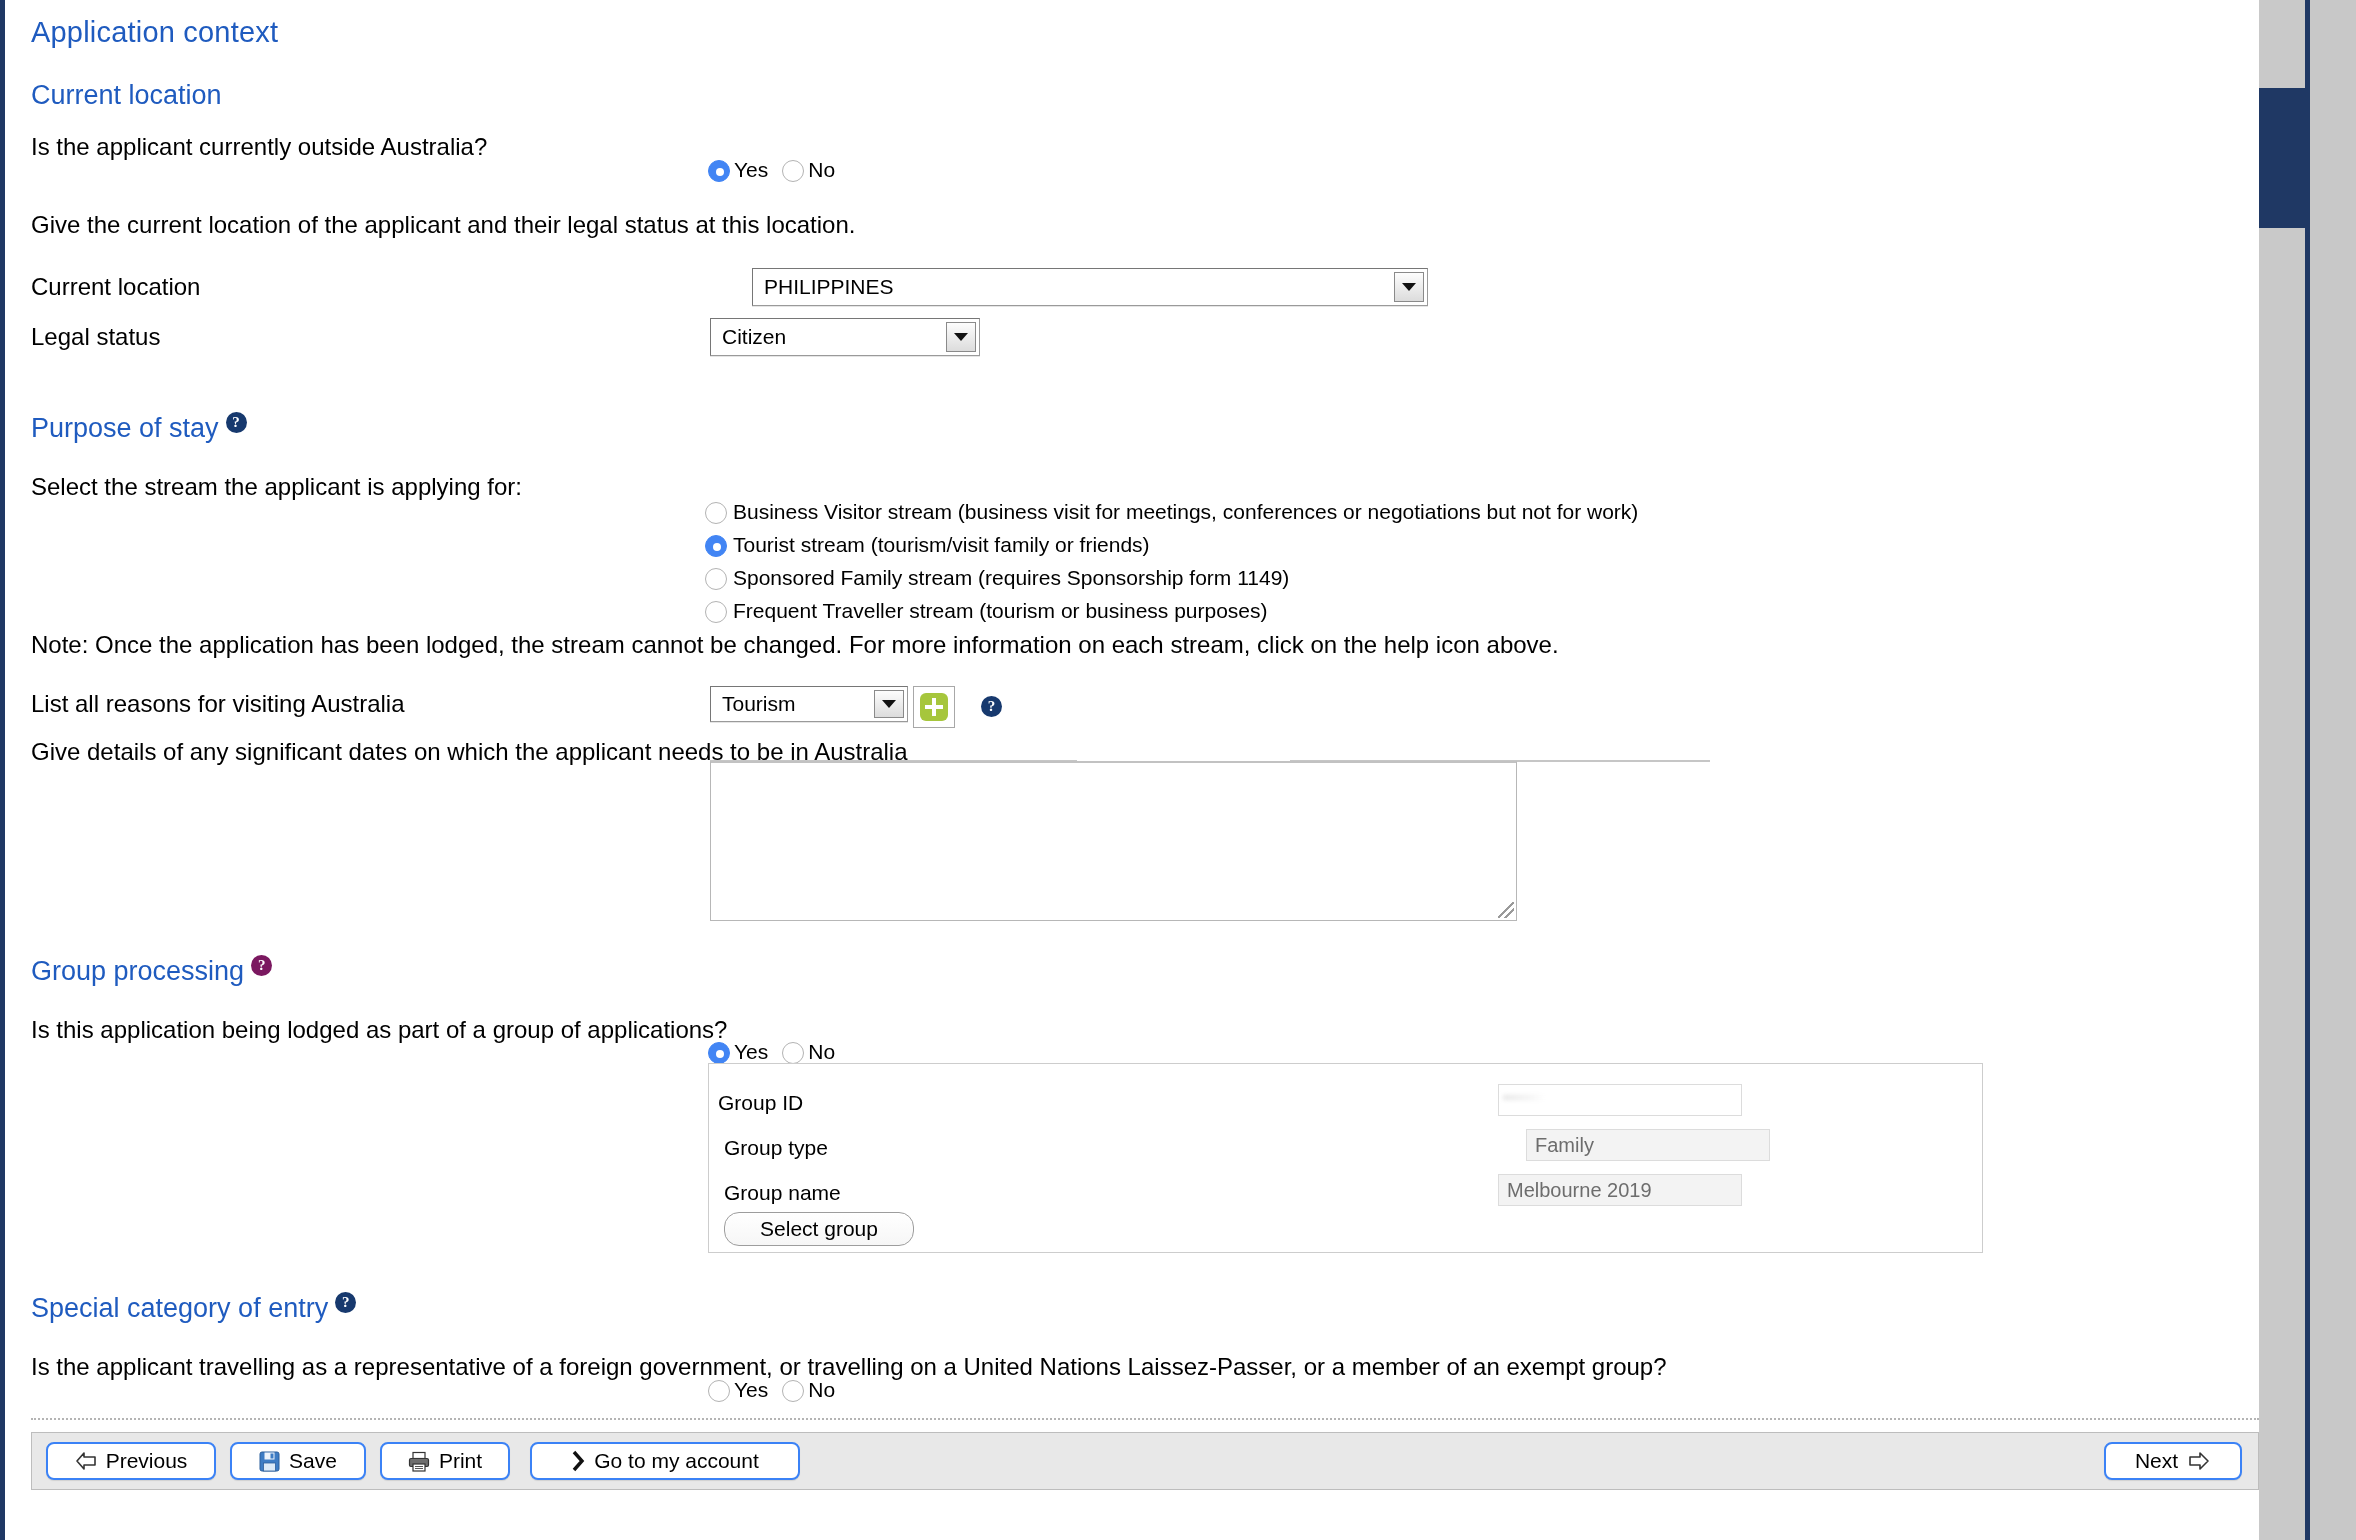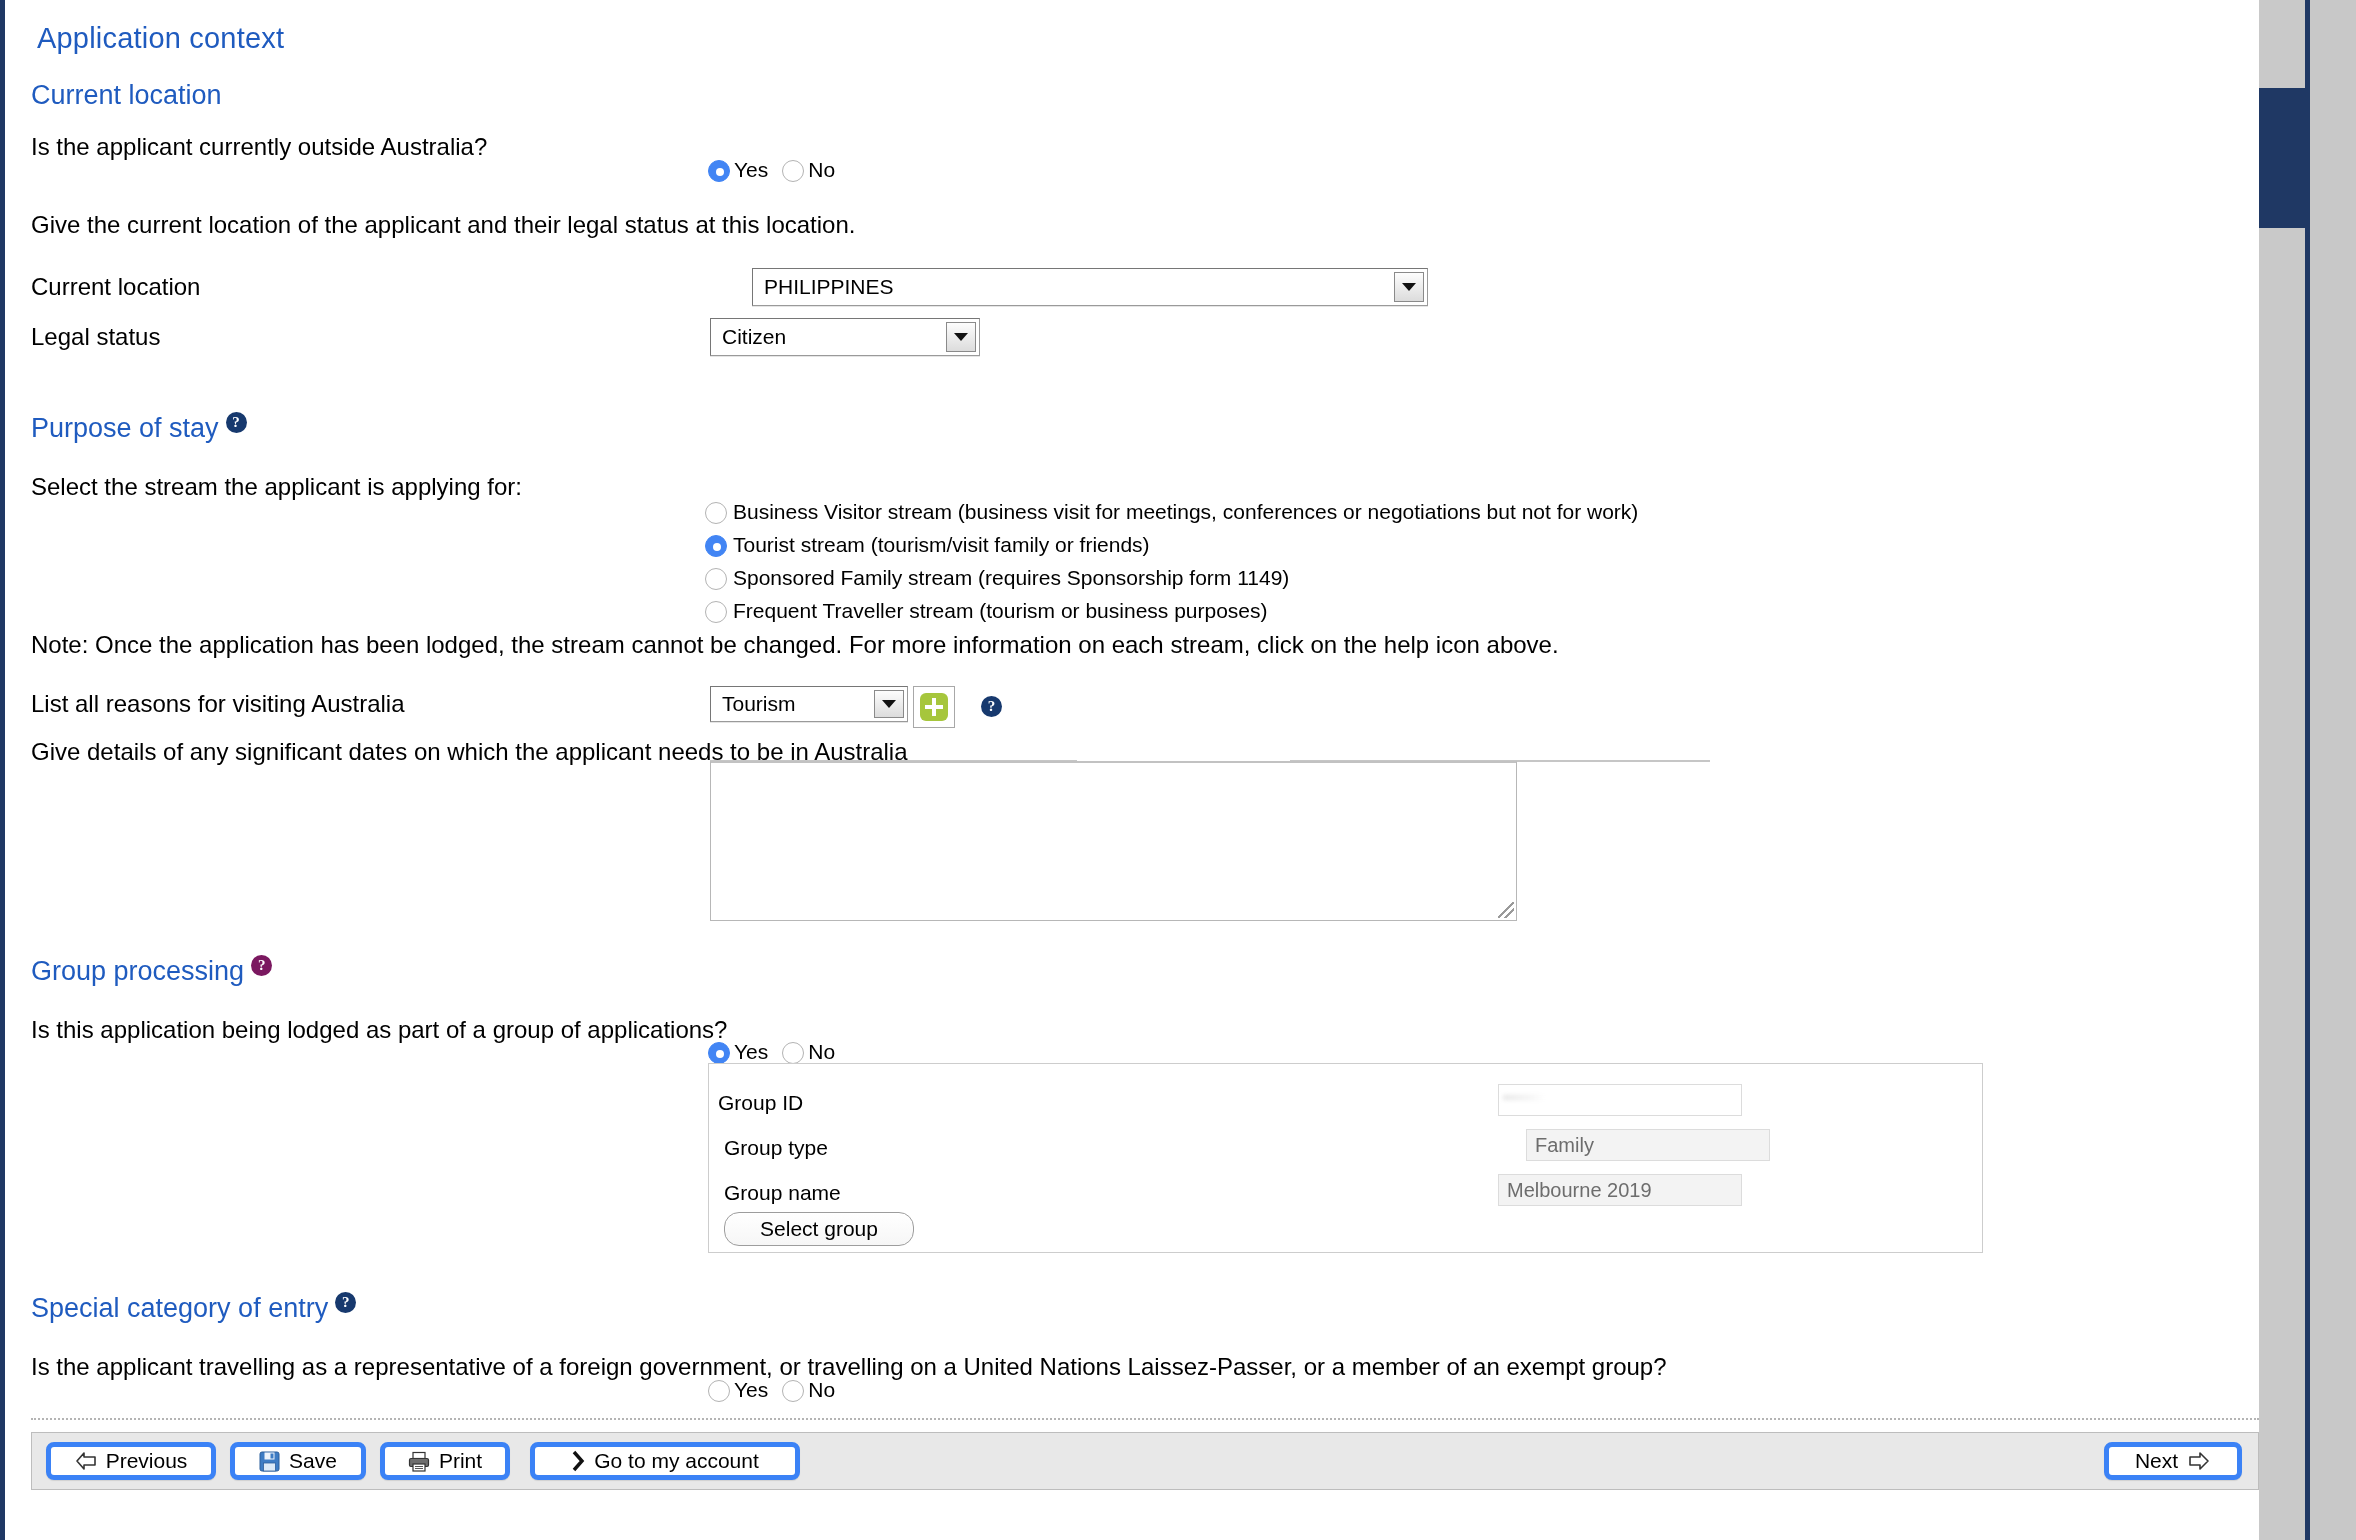--- a/index.html
+++ b/index.html
@@ -31,21 +31,21 @@
     background:#c9c9c9;
   }
   .scroll-thumb{
     position:absolute;left:0;top:88px;
     width:46px;height:140px;
     background:#1f3864;
   }
   
   h1.page-title{
     position:absolute;left:26px;top:16px;
-    margin:6px;font-size:29px;font-weight:normal;
+    margin:0;font-size:29px;font-weight:normal;
     color:#1f5bbf;letter-spacing:.2px;
   }
   .sec-head{
     position:absolute;
     font-size:27px;font-weight:normal;color:#1f5bbf;
     white-space:nowrap;
   }
   .help-icon{
     display:inline-block;
     width:21px;height:21px;border-radius:50%;
@@ -198,21 +198,21 @@
     position:absolute;left:26px;top:1432px;
     width:2228px;height:58px;
     background:#e8e8e8;
     border:1px solid #bdbdbd;
     box-sizing:border-box;
   }
   .tb-btn{
     position:absolute;top:9px;height:38px;
     box-sizing:border-box;
     background:#ffffff;
-    border:5px solid #3b82f6;
+    border:2px solid #3b82f6;
     border-radius:8px;
     font-size:21px;color:#000;
     display:flex;align-items:center;justify-content:center;
     gap:9px;padding:0 14px;
     cursor:pointer;
     box-shadow:0 1px 1px rgba(0,0,0,.10);
     white-space:nowrap;
   }
   .ico{display:inline-block;flex:0 0 auto;}
   .ico svg{display:block;}

